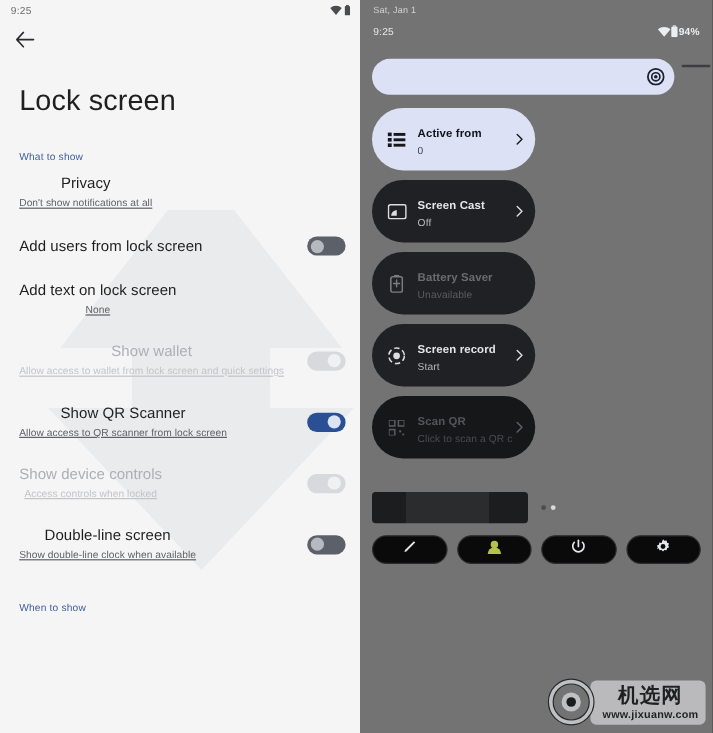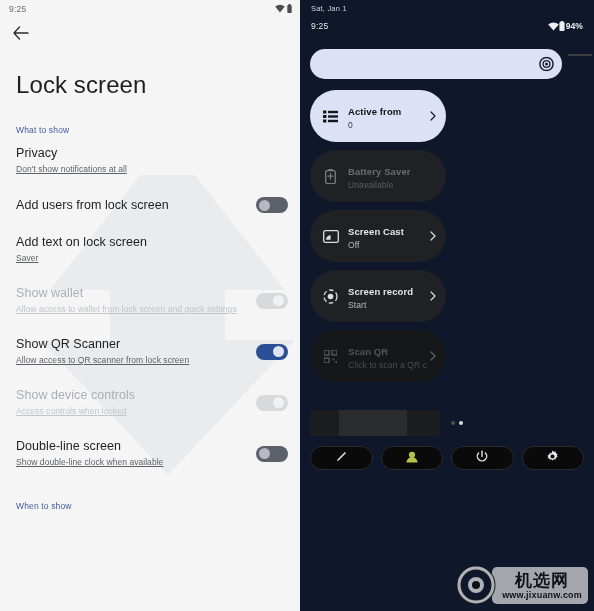--- a/index.html
+++ b/index.html
@@ -42,38 +42,38 @@
   }
   .section-label{
     font-size:8.5px; color:#3f5f9e; padding:26px 0 0 16px;
     letter-spacing:.15px; position:relative; z-index:2;
   }
   .row{
     display:flex; align-items:center; justify-content:space-between;
     padding:11px 12px 11px 16px; position:relative; z-index:2;
     min-height:34px;
   }
-  .row .txt{ padding-right:6px; }
+  .row .txt{ padding-right:6px;text-align:center; }
   .row .t1{ font-size:12.5px; color:#1f1f20; line-height:15px; letter-spacing:.05px;}
   .row .t2{ font-size:8.5px; color:#5f6164; line-height:12px; margin-top:2px; letter-spacing:.05px;text-decoration:underline;}
   .row.dim .t1{ color:#adafb3; }
   .row.dim .t2{ color:#c2c4c7; }
 
   .tgl{ width:32px; height:16px; border-radius:9px; position:relative; flex:0 0 32px; }
   .tgl i{ position:absolute; top:2.5px; width:11px; height:11px; border-radius:50%; display:block; }
   .tgl.off   { background:#5c6069; }
   .tgl.off i { left:3px; background:#b6b9bf; }
   .tgl.disabled   { background:#d7d9dc; }
   .tgl.disabled i { left:17px; background:#f0f1f3; }
   .tgl.on   { background:#2b4f94; }
   .tgl.on i { left:17px; background:#dbe3f5; }
 
   
   .right{
-    width:294px; height:611px; background:#0f172a;
+    width:294px; height:611px; background:#737373;
     position:relative; flex:0 0 294px; overflow:hidden;
   }
   .r-date{ font-size:7.5px; color:#d2d3d6; padding:4px 0 0 11px; letter-spacing:.2px;}
   .r-statusbar{
     display:flex; align-items:center; justify-content:space-between;
     padding:8px 11px 0 11px;
   }
   .r-time{ font-size:8.5px; color:#e6e7ea; letter-spacing:.2px;}
   .r-sb-icons{ display:flex; align-items:center; gap:0; }
   .r-batt-pct{ font-size:8.5px; color:#eceef1; font-weight:700; letter-spacing:.1px; margin-left:1px;}
@@ -192,21 +192,21 @@
         <div class="t1">Add users from lock screen</div>
       </div>
       <span class="tgl off">
           <i></i>
         </span>
     </div>
 
     <div class="row">
       <div class="txt">
         <div class="t1">Add text on lock screen</div>
-        <div class="t2">Saver</div>
+        <div class="t2">None</div>
       </div>
     </div>
 
     <div class="row dim">
       <div class="txt">
         <div class="t1">Show wallet</div>
         <div class="t2">Allow access to wallet from lock screen and quick settings</div>
       </div>
       <span class="tgl disabled">
           <i></i>
@@ -294,49 +294,49 @@
           <span class="tl1">Active from</span>
           <span class="tl2" style="display:block">0</span>
         </span>
         <span class="chev">
           <svg width="6" height="10" viewBox="0 0 6 10">
               <path d="M1 1l4 4-4 4" stroke="#1c1d24" stroke-width="1.2" fill="none" stroke-linecap="round" stroke-linejoin="round"></path>
             </svg>
         </span>
       </div>
 
+      <div class="tile dark">
+        <span class="ticon">
+          <svg width="16" height="13" viewBox="0 0 16 13">
+            <rect x="0.7" y="0.7" width="14.6" height="11.6" rx="1.6" fill="none" stroke="#dcdde1" stroke-width="1.3"></rect>
+            <path d="M3 9.8h4.6V5.2C5 5.2 3 7.2 3 9.8Z" fill="#dcdde1"></path>
+          </svg>
+        </span>
+        <span class="tbody">
+          <span class="tl1">Screen Cast</span>
+          <span class="tl2" style="display:block">Off</span>
+        </span>
+        <span class="chev">
+          <svg width="6" height="10" viewBox="0 0 6 10">
+              <path d="M1 1l4 4-4 4" stroke="#d9dade" stroke-width="1.2" fill="none" stroke-linecap="round" stroke-linejoin="round"></path>
+            </svg>
+        </span>
+      </div>
+
       <div class="tile dark muted">
         <span class="ticon">
           <svg width="11" height="15" viewBox="0 0 11 15">
             <rect x="3.4" y="0" width="4.2" height="1.6" fill="#7b7d82"></rect>
             <rect x="0.7" y="1.6" width="9.6" height="13" rx="1.6" fill="none" stroke="#7b7d82" stroke-width="1.3"></rect>
             <path d="M5.5 4.4v5.6M3 7.2h5" stroke="#7b7d82" stroke-width="1.2" stroke-linecap="round"></path>
           </svg>
         </span>
         <span class="tbody">
           <span class="tl1">Battery Saver</span>
           <span class="tl2" style="display:block">Unavailable</span>
-        </span>
-      </div>
-
-      <div class="tile dark">
-        <span class="ticon">
-          <svg width="16" height="13" viewBox="0 0 16 13">
-            <rect x="0.7" y="0.7" width="14.6" height="11.6" rx="1.6" fill="none" stroke="#dcdde1" stroke-width="1.3"></rect>
-            <path d="M3 9.8h4.6V5.2C5 5.2 3 7.2 3 9.8Z" fill="#dcdde1"></path>
-          </svg>
-        </span>
-        <span class="tbody">
-          <span class="tl1">Screen Cast</span>
-          <span class="tl2" style="display:block">Off</span>
-        </span>
-        <span class="chev">
-          <svg width="6" height="10" viewBox="0 0 6 10">
-              <path d="M1 1l4 4-4 4" stroke="#d9dade" stroke-width="1.2" fill="none" stroke-linecap="round" stroke-linejoin="round"></path>
-            </svg>
         </span>
       </div>
 
       <div class="tile dark">
         <span class="ticon">
           <svg width="15" height="15" viewBox="0 0 15 15">
             <circle cx="7.5" cy="7.5" r="6.5" fill="none" stroke="#dcdde1" stroke-width="1.3" stroke-dasharray="4.5 2.6"></circle>
             <circle cx="7.5" cy="7.5" r="2.8" fill="#dcdde1"></circle>
           </svg>
         </span>

